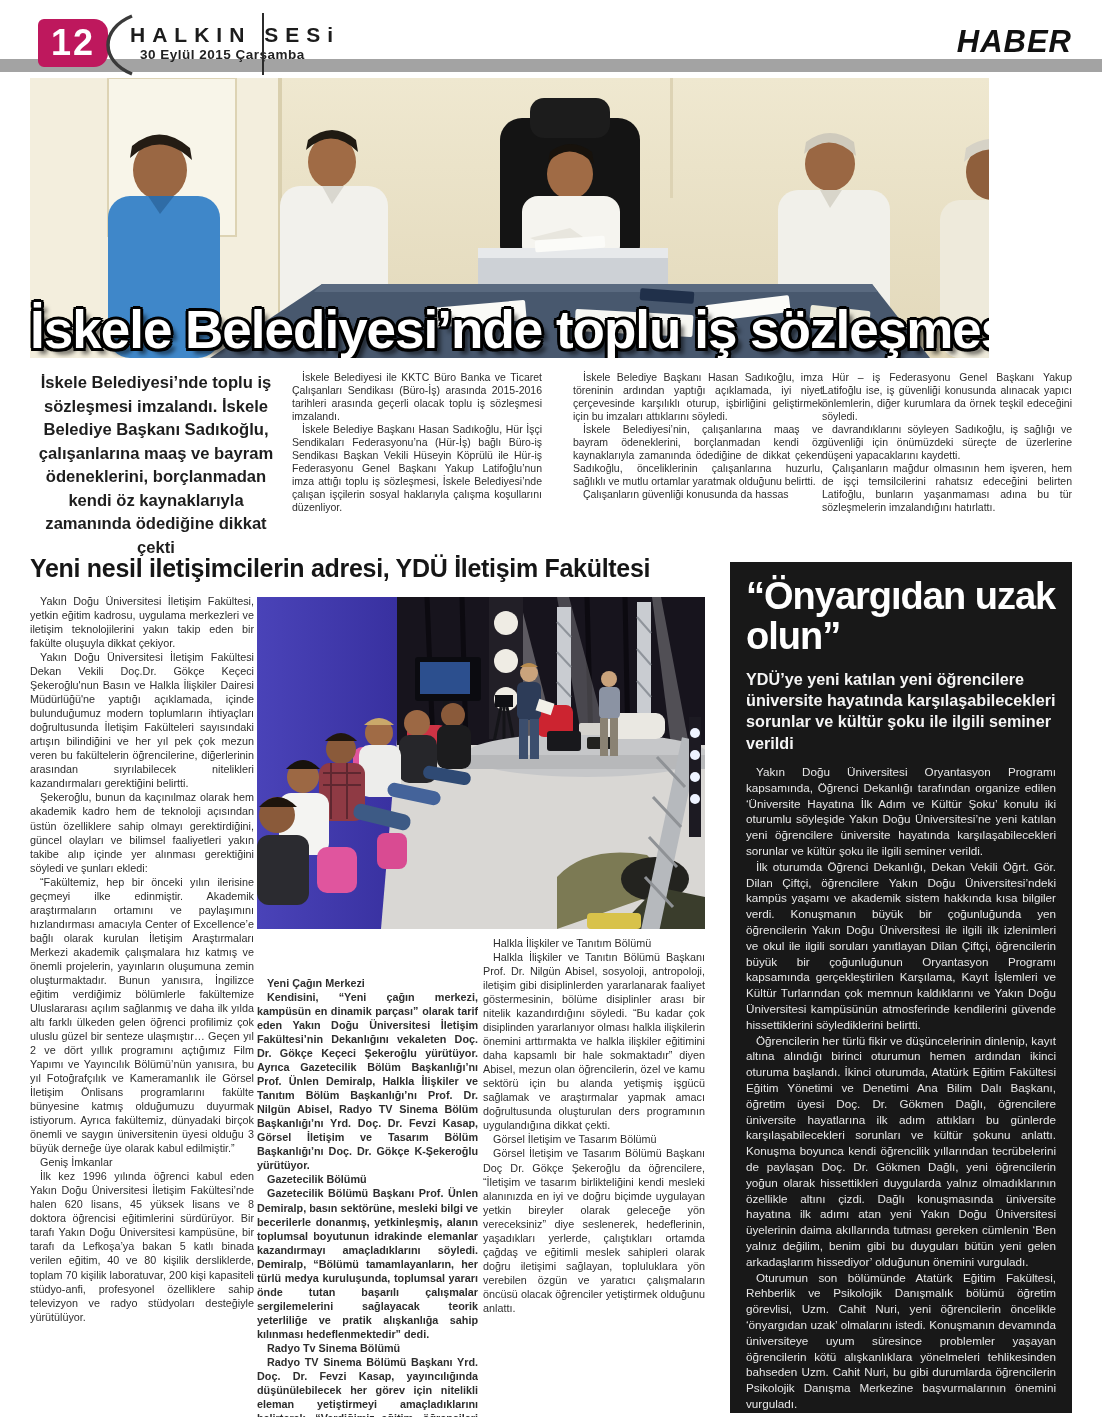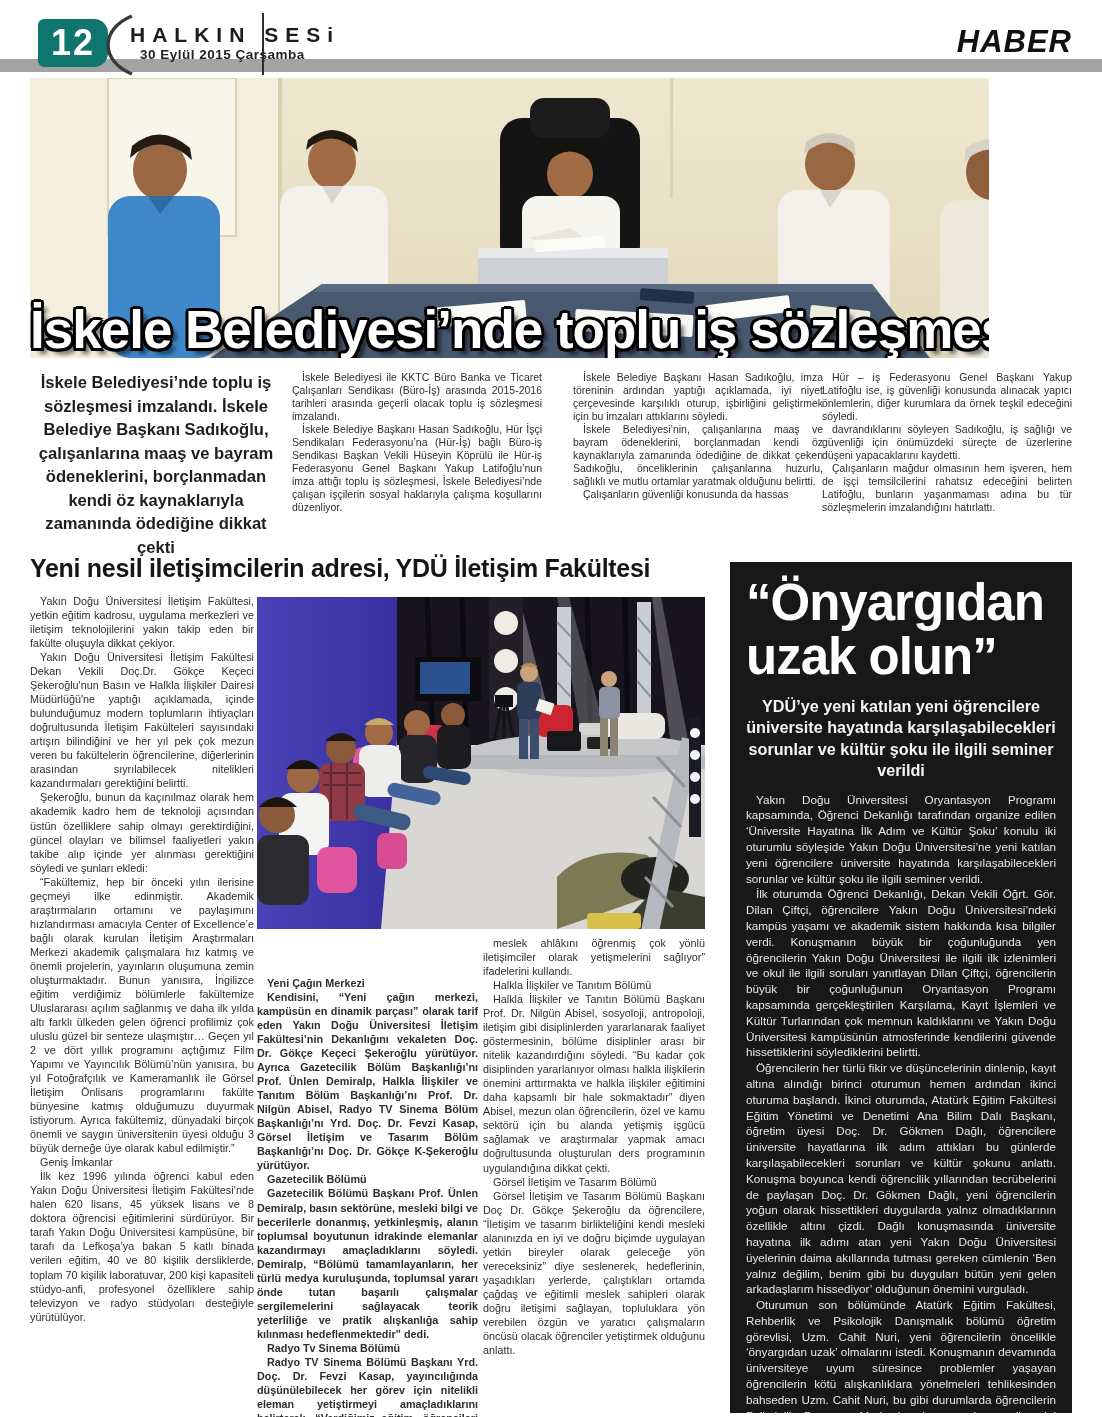--- a/index.html
+++ b/index.html
@@ -3,21 +3,21 @@
 <meta charset="utf-8">
 <style>
   html,body{margin:0;padding:0;background:#c7c7c7;}
   .page{
     position:relative;width:1102px;height:1417px;margin:0 auto;background:#ffffff;
     font-family:"Liberation Sans", sans-serif;overflow:hidden;
   }
   
   .graybar{position:absolute;left:0;top:59px;width:1102px;height:13px;background:#a3a3a3;}
   .pagenum{
-    position:absolute;left:38px;top:19px;width:70px;height:48px;background:#0f766e;
+    position:absolute;left:38px;top:19px;width:70px;height:48px;background:#be185d;
     border-radius:6px 14px 14px 6px;color:#ffffff;font-size:36px;font-weight:800;
     display:flex;align-items:center;justify-content:center;letter-spacing:2px;
   }
   .mast-arc{position:absolute;left:94px;top:13px;}
   .papername{
     position:absolute;left:130px;top:23px;font-size:21px;font-weight:800;color:#1c1c1c;
     letter-spacing:7px;white-space:nowrap;
   }
   .dateline{
     position:absolute;left:140px;top:47px;font-size:13.5px;font-weight:700;color:#222;
@@ -55,22 +55,22 @@
   }
   .a2col{position:absolute;font-size:10.8px;line-height:1.3;color:#2e2e2e;text-align:justify;overflow:hidden;}
   .a2c1{left:30px;top:594px;width:224px;height:820px;}
   .a2c2{left:257px;top:976px;width:221px;height:478px;font-weight:bold;}
   .a2c3{left:483px;top:936px;width:222px;height:478px;}
   
   .a3{
     position:absolute;left:730px;top:562px;width:342px;height:851px;background:#181818;
     color:#ededed;box-sizing:border-box;padding:14px 16px;overflow:hidden;
   }
-  .a3 .title{font-size:51px;font-weight:800;line-height:1.06;letter-spacing:-1px;color:#fff;}
-  .a3 .subtitle{margin-top:12px;font-size:16.2px;font-weight:700;line-height:1.32;color:#f4f4f4;text-align:center;}
+  .a3 .title{font-size:38px;font-weight:800;line-height:1.06;letter-spacing:-1px;color:#fff;}
+  .a3 .subtitle{margin-top:12px;font-size:16.2px;font-weight:700;line-height:1.32;color:#f4f4f4;}
   .a3 .body{margin-top:10px;font-size:11.7px;line-height:1.35;color:#e7e7e7;text-align:justify;}
   
   .p{margin:0;text-indent:10px;}
   .sub{margin:0;text-indent:10px;}
 </style>
 </head>
 <body>
 
 <div class="page">
 
@@ -275,21 +275,20 @@
   <div class="a2col a2c2">
     <p class="sub">Yeni Çağın Merkezi</p>
     <p class="p">Kendisini, “Yeni çağın merkezi, kampüsün en dinamik parçası” olarak tarif eden Yakın Doğu Üniversitesi İletişim Fakültesi’nin Dekanlığını vekaleten Doç. Dr. Gökçe Keçeci Şekeroğlu yürütüyor. Ayrıca Gazetecilik Bölüm Başkanlığı’nı Prof. Ünlen Demiralp, Halkla İlişkiler ve Tanıtım Bölüm Başkanlığı’nı Prof. Dr. Nilgün Abisel, Radyo TV Sinema Bölüm Başkanlığı’nı Yrd. Doç. Dr. Fevzi Kasap, Görsel İletişim ve Tasarım Bölüm Başkanlığı’nı Doç. Dr. Gökçe K-Şekeroğlu yürütüyor.</p>
     <p class="sub">Gazetecilik Bölümü</p>
     <p class="p">Gazetecilik Bölümü Başkanı Prof. Ünlen Demiralp, basın sektörüne, mesleki bilgi ve becerilerle donanmış, yetkinleşmiş, alanın toplumsal boyutunun idrakinde elemanlar kazandırmayı amaçladıklarını söyledi. Demiralp, “Bölümü tamamlayanların, her türlü medya kuruluşunda, toplumsal yararı önde tutan başarılı çalışmalar sergilemelerini sağlayacak teorik yeterliliğe ve pratik alışkanlığa sahip kılınması hedeflenmektedir” dedi.</p>
     <p class="sub">Radyo Tv Sinema Bölümü</p>
     <p class="p">Radyo TV Sinema Bölümü Başkanı Yrd. Doç. Dr. Fevzi Kasap, yayıncılığında düşünülebilecek her görev için nitelikli eleman yetiştirmeyi amaçladıklarını belirterek, “Verdiğimiz eğitim, öğrencileri bir yandan teknik beceri sahibi yaparken, öte yandan onların bilgili, dünyayı kavrayabilen, toplumsal sorumluluk sahibi,</p>
   </div>
 
   <div class="a2col a2c3">
-    <p class="p">meslek ahlâkını öğrenmiş çok yönlü iletişimciler olarak yetişmelerini sağlıyor” ifadelerini kullandı.</p>
     <p class="sub">Halkla İlişkiler ve Tanıtım Bölümü</p>
     <p class="p">Halkla İlişkiler ve Tanıtın Bölümü Başkanı Prof. Dr. Nilgün Abisel, sosyoloji, antropoloji, iletişim gibi disiplinlerden yararlanarak faaliyet göstermesinin, bölüme disiplinler arası bir nitelik kazandırdığını söyledi. “Bu kadar çok disiplinden yararlanıyor olması halkla ilişkilerin önemini arttırmakta ve halkla ilişkiler eğitimini daha kapsamlı bir hale sokmaktadır” diyen Abisel, mezun olan öğrencilerin, özel ve kamu sektörü için bu alanda yetişmiş işgücü sağlamak ve araştırmalar yapmak amacı doğrultusunda oluşturulan ders programının uygulandığına dikkat çekti.</p>
     <p class="sub">Görsel İletişim ve Tasarım Bölümü</p>
     <p class="p">Görsel İletişim ve Tasarım Bölümü Başkanı Doç Dr. Gökçe Şekeroğlu da öğrencilere, “İletişim ve tasarım birlikteliğini kendi mesleki alanınızda en iyi ve doğru biçimde uygulayan yetkin bireyler olarak geleceğe yön vereceksiniz” diye seslenerek, hedeflerinin, yaşadıkları yerlerde, çalıştıkları ortamda çağdaş ve eğitimli meslek sahipleri olarak doğru iletişimi sağlayan, topluluklara yön verebilen özgün ve yaratıcı çalışmaların öncüsü olacak öğrenciler yetiştirmek olduğunu anlattı.</p>
   </div>
 
   <div class="a3">
     <div class="title">“Önyargıdan uzak olun”</div>
     <div class="subtitle">YDÜ’ye yeni katılan yeni öğrencilere üniversite hayatında karşılaşabilecekleri sorunlar ve kültür şoku ile ilgili seminer verildi</div>
     <div class="body">

